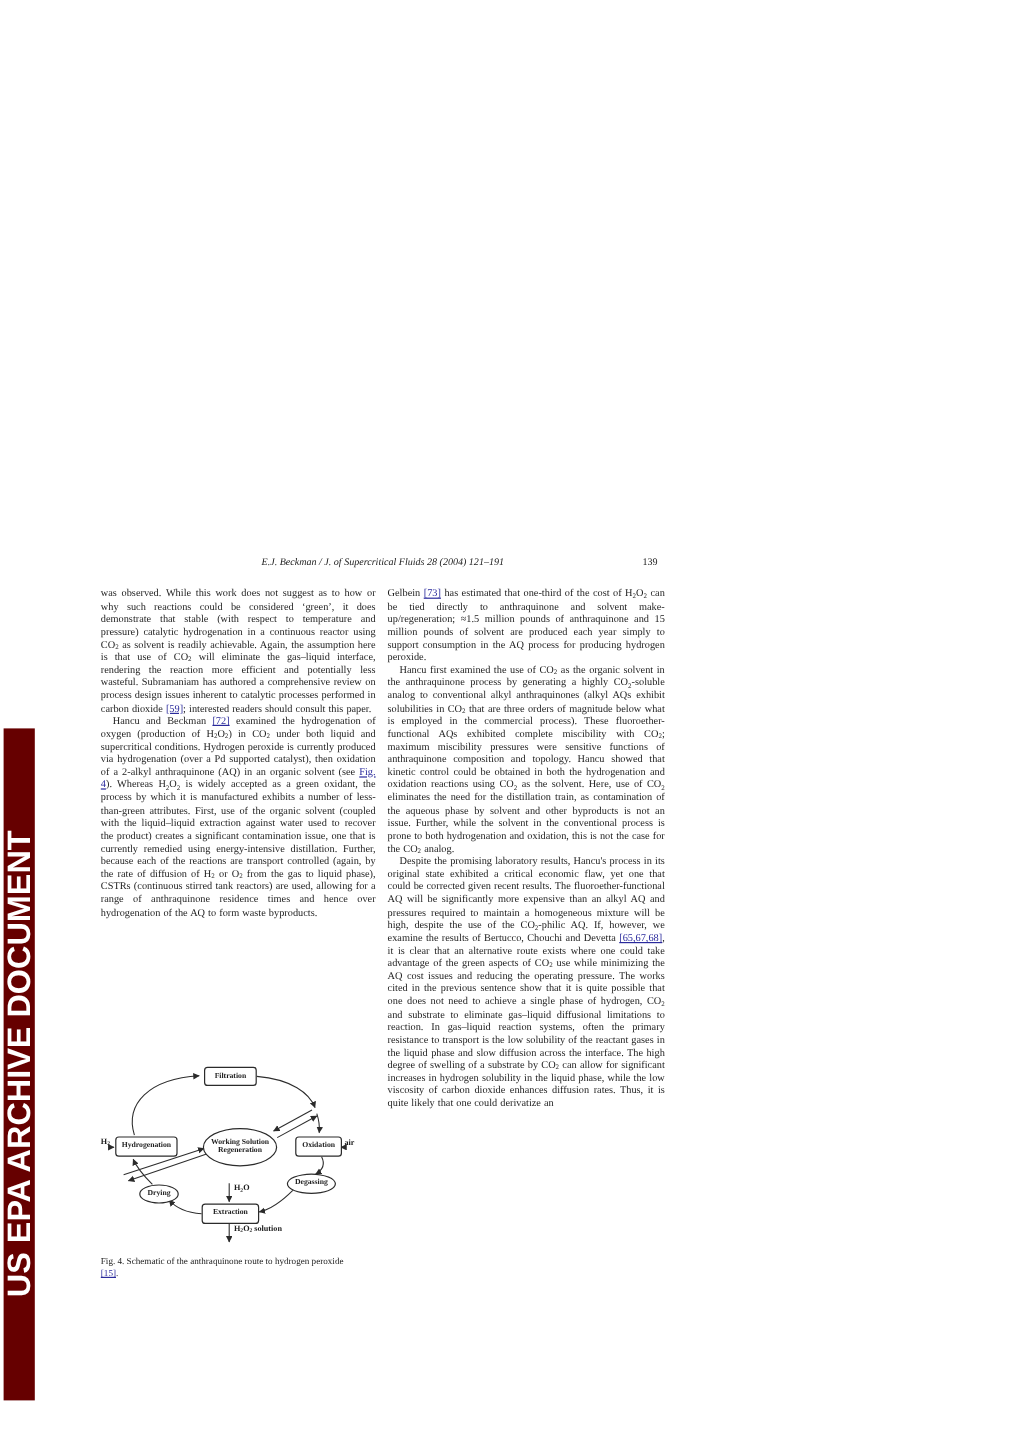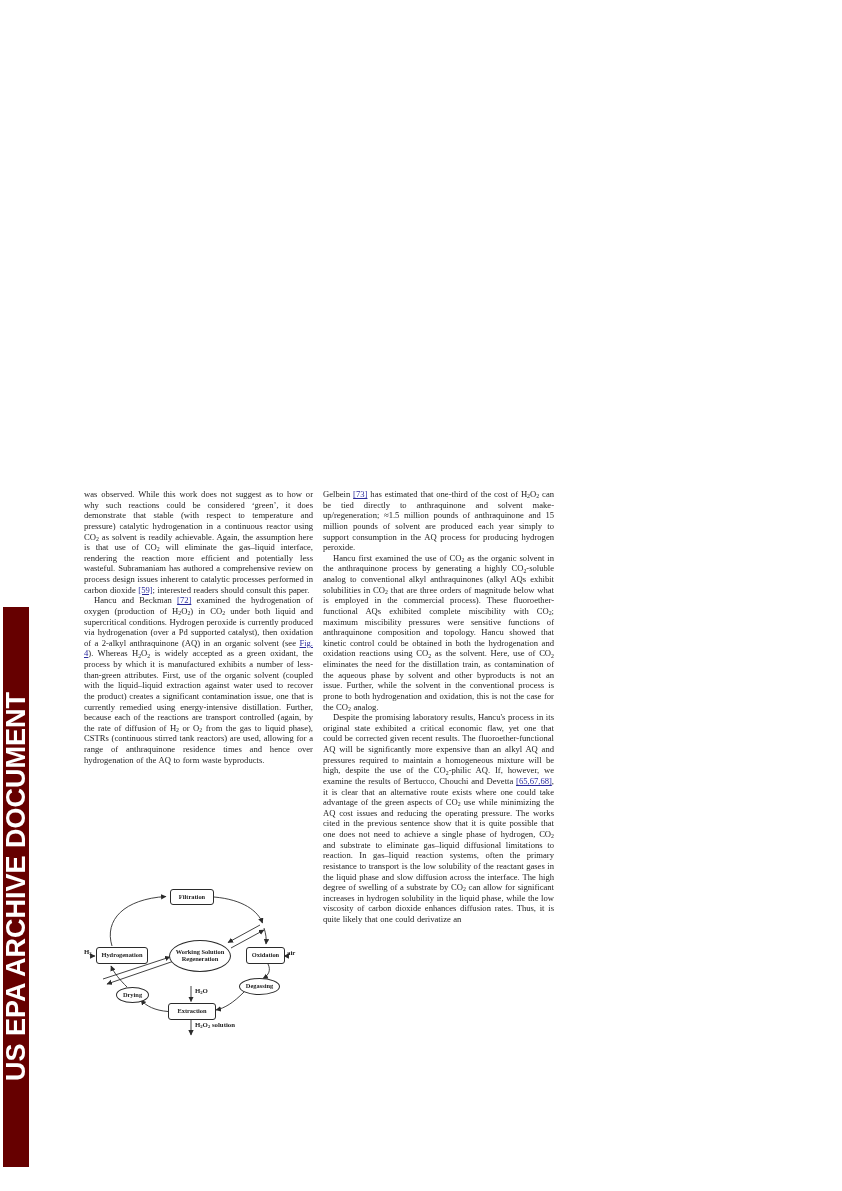--- a/index.html
+++ b/index.html
@@ -40,20 +40,24 @@
 </style>
 </head>
 <body>
 
 <div class="page">
 
   <div class="epa-banner">
     <span>US EPA ARCHIVE DOCUMENT</span>
   </div>
 
+  <div class="running-head">
+    <span class="cite">E.J. Beckman / J. of Supercritical Fluids 28 (2004) 121–191</span>
+    <span class="pageno">139</span>
+  </div>
 
   <div class="col col-left">
       <p class="para"><span>was observed. While this work does not suggest as to how or why such reactions could be considered ‘green’, it does demonstrate that stable (with respect to temperature and pressure) catalytic hydrogenation in a continuous reactor using CO</span><sub>2</sub><span> as solvent is readily achievable. Again, the assumption here is that use of CO</span><sub>2</sub><span> will eliminate the gas–liquid interface, rendering the reaction more efficient and potentially less wasteful. Subramaniam has authored a comprehensive review on process design issues inherent to catalytic processes performed in carbon dioxide </span><span class="ref-link">[59]</span><span>; interested readers should consult this paper.</span></p>
       <p class="para indent"><span>Hancu and Beckman </span><span class="ref-link">[72]</span><span> examined the hydrogenation of oxygen (production of H</span><sub>2</sub><span>O</span><sub>2</sub><span>) in CO</span><sub>2</sub><span> under both liquid and supercritical conditions. Hydrogen peroxide is currently produced via hydrogenation (over a Pd supported catalyst), then oxidation of a 2-alkyl anthraquinone (AQ) in an organic solvent (see </span><span class="ref-link">Fig. 4</span><span>). Whereas H</span><sub>2</sub><span>O</span><sub>2</sub><span> is widely accepted as a green oxidant, the process by which it is manufactured exhibits a number of less-than-green attributes. First, use of the organic solvent (coupled with the liquid–liquid extraction against water used to recover the product) creates a significant contamination issue, one that is currently remedied using energy-intensive distillation. Further, because each of the reactions are transport controlled (again, by the rate of diffusion of H</span><sub>2</sub><span> or O</span><sub>2</sub><span> from the gas to liquid phase), CSTRs (continuous stirred tank reactors) are used, allowing for a range of anthraquinone residence times and hence over hydrogenation of the AQ to form waste byproducts.</span></p>
     </div>
   <div class="col col-right">
       <p class="para"><span>Gelbein </span><span class="ref-link">[73]</span><span> has estimated that one-third of the cost of H</span><sub>2</sub><span>O</span><sub>2</sub><span> can be tied directly to anthraquinone and solvent make-up/regeneration; ≈1.5 million pounds of anthraquinone and 15 million pounds of solvent are produced each year simply to support consumption in the AQ process for producing hydrogen peroxide.</span></p>
       <p class="para indent"><span>Hancu first examined the use of CO</span><sub>2</sub><span> as the organic solvent in the anthraquinone process by generating a highly CO</span><sub>2</sub><span>-soluble analog to conventional alkyl anthraquinones (alkyl AQs exhibit solubilities in CO</span><sub>2</sub><span> that are three orders of magnitude below what is employed in the commercial process). These fluoroether-functional AQs exhibited complete miscibility with CO</span><sub>2</sub><span>; maximum miscibility pressures were sensitive functions of anthraquinone composition and topology. Hancu showed that kinetic control could be obtained in both the hydrogenation and oxidation reactions using CO</span><sub>2</sub><span> as the solvent. Here, use of CO</span><sub>2</sub><span> eliminates the need for the distillation train, as contamination of the aqueous phase by solvent and other byproducts is not an issue. Further, while the solvent in the conventional process is prone to both hydrogenation and oxidation, this is not the case for the CO</span><sub>2</sub><span> analog.</span></p>
       <p class="para indent"><span>Despite the promising laboratory results, Hancu's process in its original state exhibited a critical economic flaw, yet one that could be corrected given recent results. The fluoroether-functional AQ will be significantly more expensive than an alkyl AQ and pressures required to maintain a homogeneous mixture will be high, despite the use of the CO</span><sub>2</sub><span>-philic AQ. If, however, we examine the results of Bertucco, Chouchi and Devetta </span><span class="ref-link">[65,67,68]</span><span>, it is clear that an alternative route exists where one could take advantage of the green aspects of CO</span><sub>2</sub><span> use while minimizing the AQ cost issues and reducing the operating pressure. The works cited in the previous sentence show that it is quite possible that one does not need to achieve a single phase of hydrogen, CO</span><sub>2</sub><span> and substrate to eliminate gas–liquid diffusional limitations to reaction. In gas–liquid reaction systems, often the primary resistance to transport is the low solubility of the reactant gases in the liquid phase and slow diffusion across the interface. The high degree of swelling of a substrate by CO</span><sub>2</sub><span> can allow for significant increases in hydrogen solubility in the liquid phase, while the low viscosity of carbon dioxide enhances diffusion rates. Thus, it is quite likely that one could derivatize an</span></p>
     </div>
@@ -93,14 +97,15 @@
     <div class="nell" style="left:155px;top:96px;width:39px;height:15px;">Degassing</div>
     <div class="nell" style="left:32px;top:105px;width:31px;height:14px;">Drying</div>
     <div class="nbox" style="left:84px;top:121px;width:46px;height:15px;">Extraction</div>
 
     <div class="flabel" style="left:0px;top:66px;"><span>H</span><sub>2</sub></div>
     <div class="flabel" style="left:203px;top:67px;">air</div>
     <div class="flabel" style="left:111px;top:105px;"><span>H</span><sub>2</sub><span>O</span></div>
     <div class="flabel" style="left:111px;top:139px;"><span>H</span><sub>2</sub><span>O</span><sub>2</sub><span> solution</span></div>
   </div>
 
+  <div class="fig-caption"><span>Fig. 4. Schematic of the anthraquinone route to hydrogen peroxide</span><br><span class="ref-link">[15]</span><span>.</span></div>
 
 </div>
 
 </body></html>

